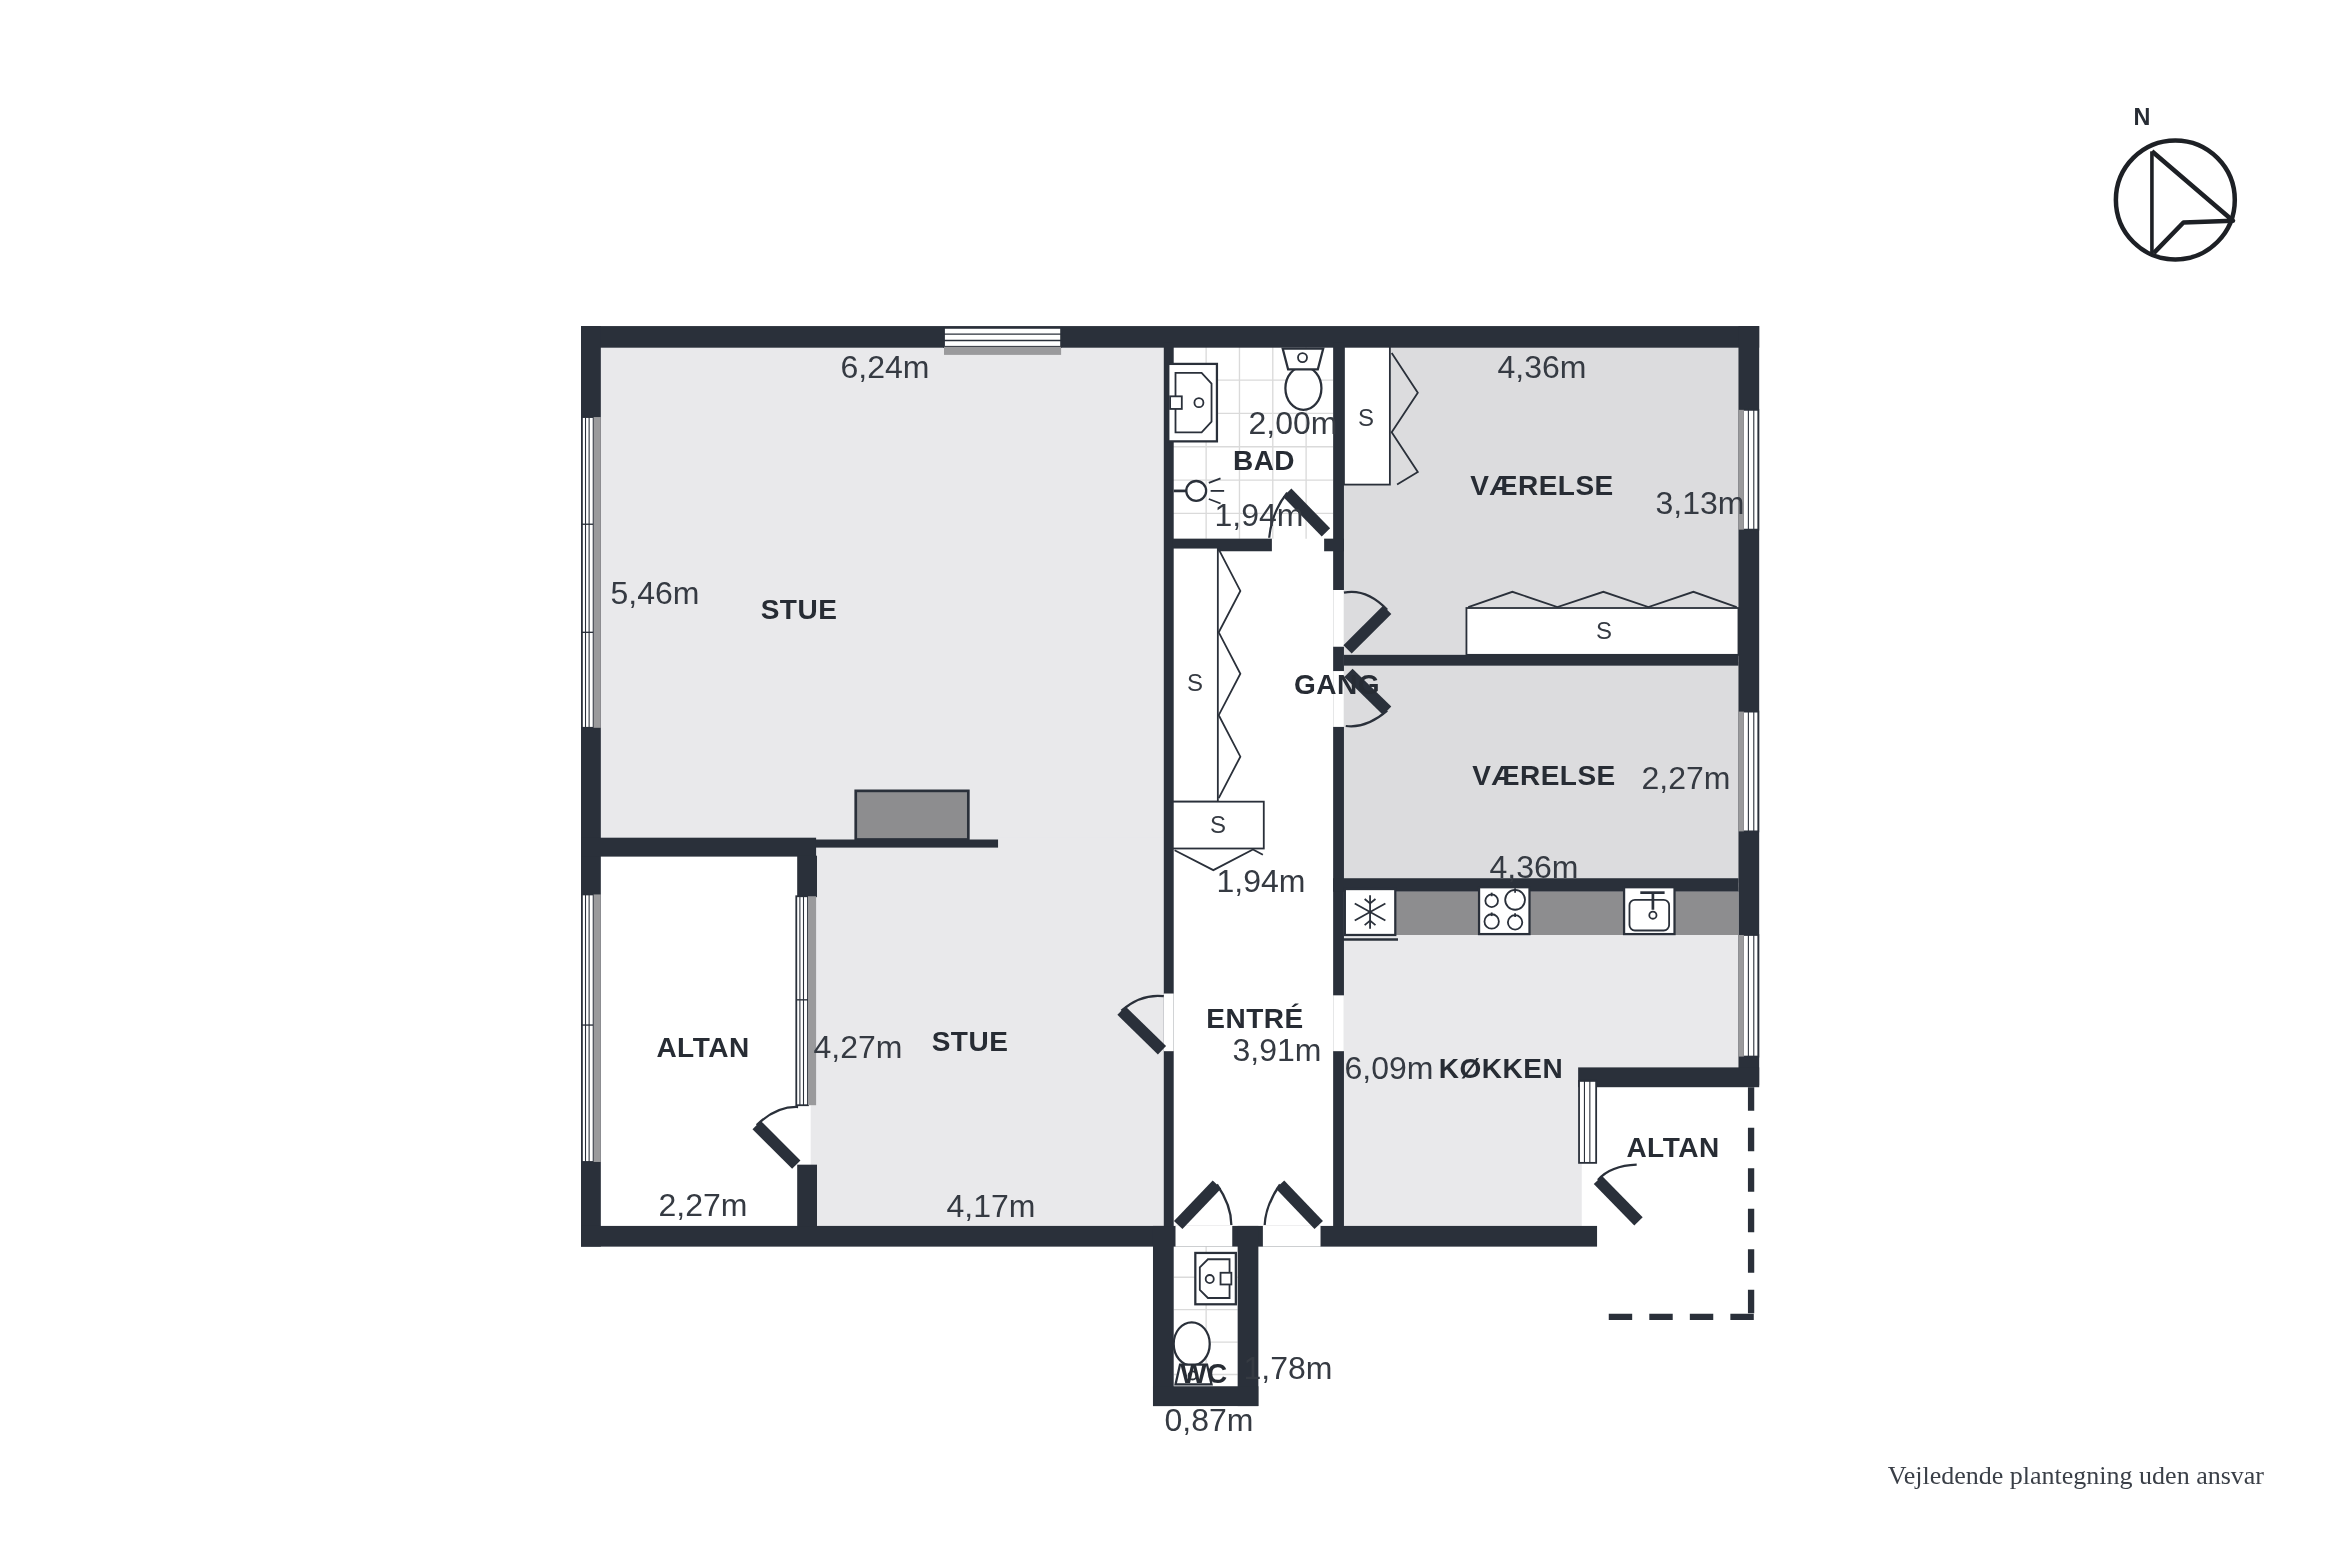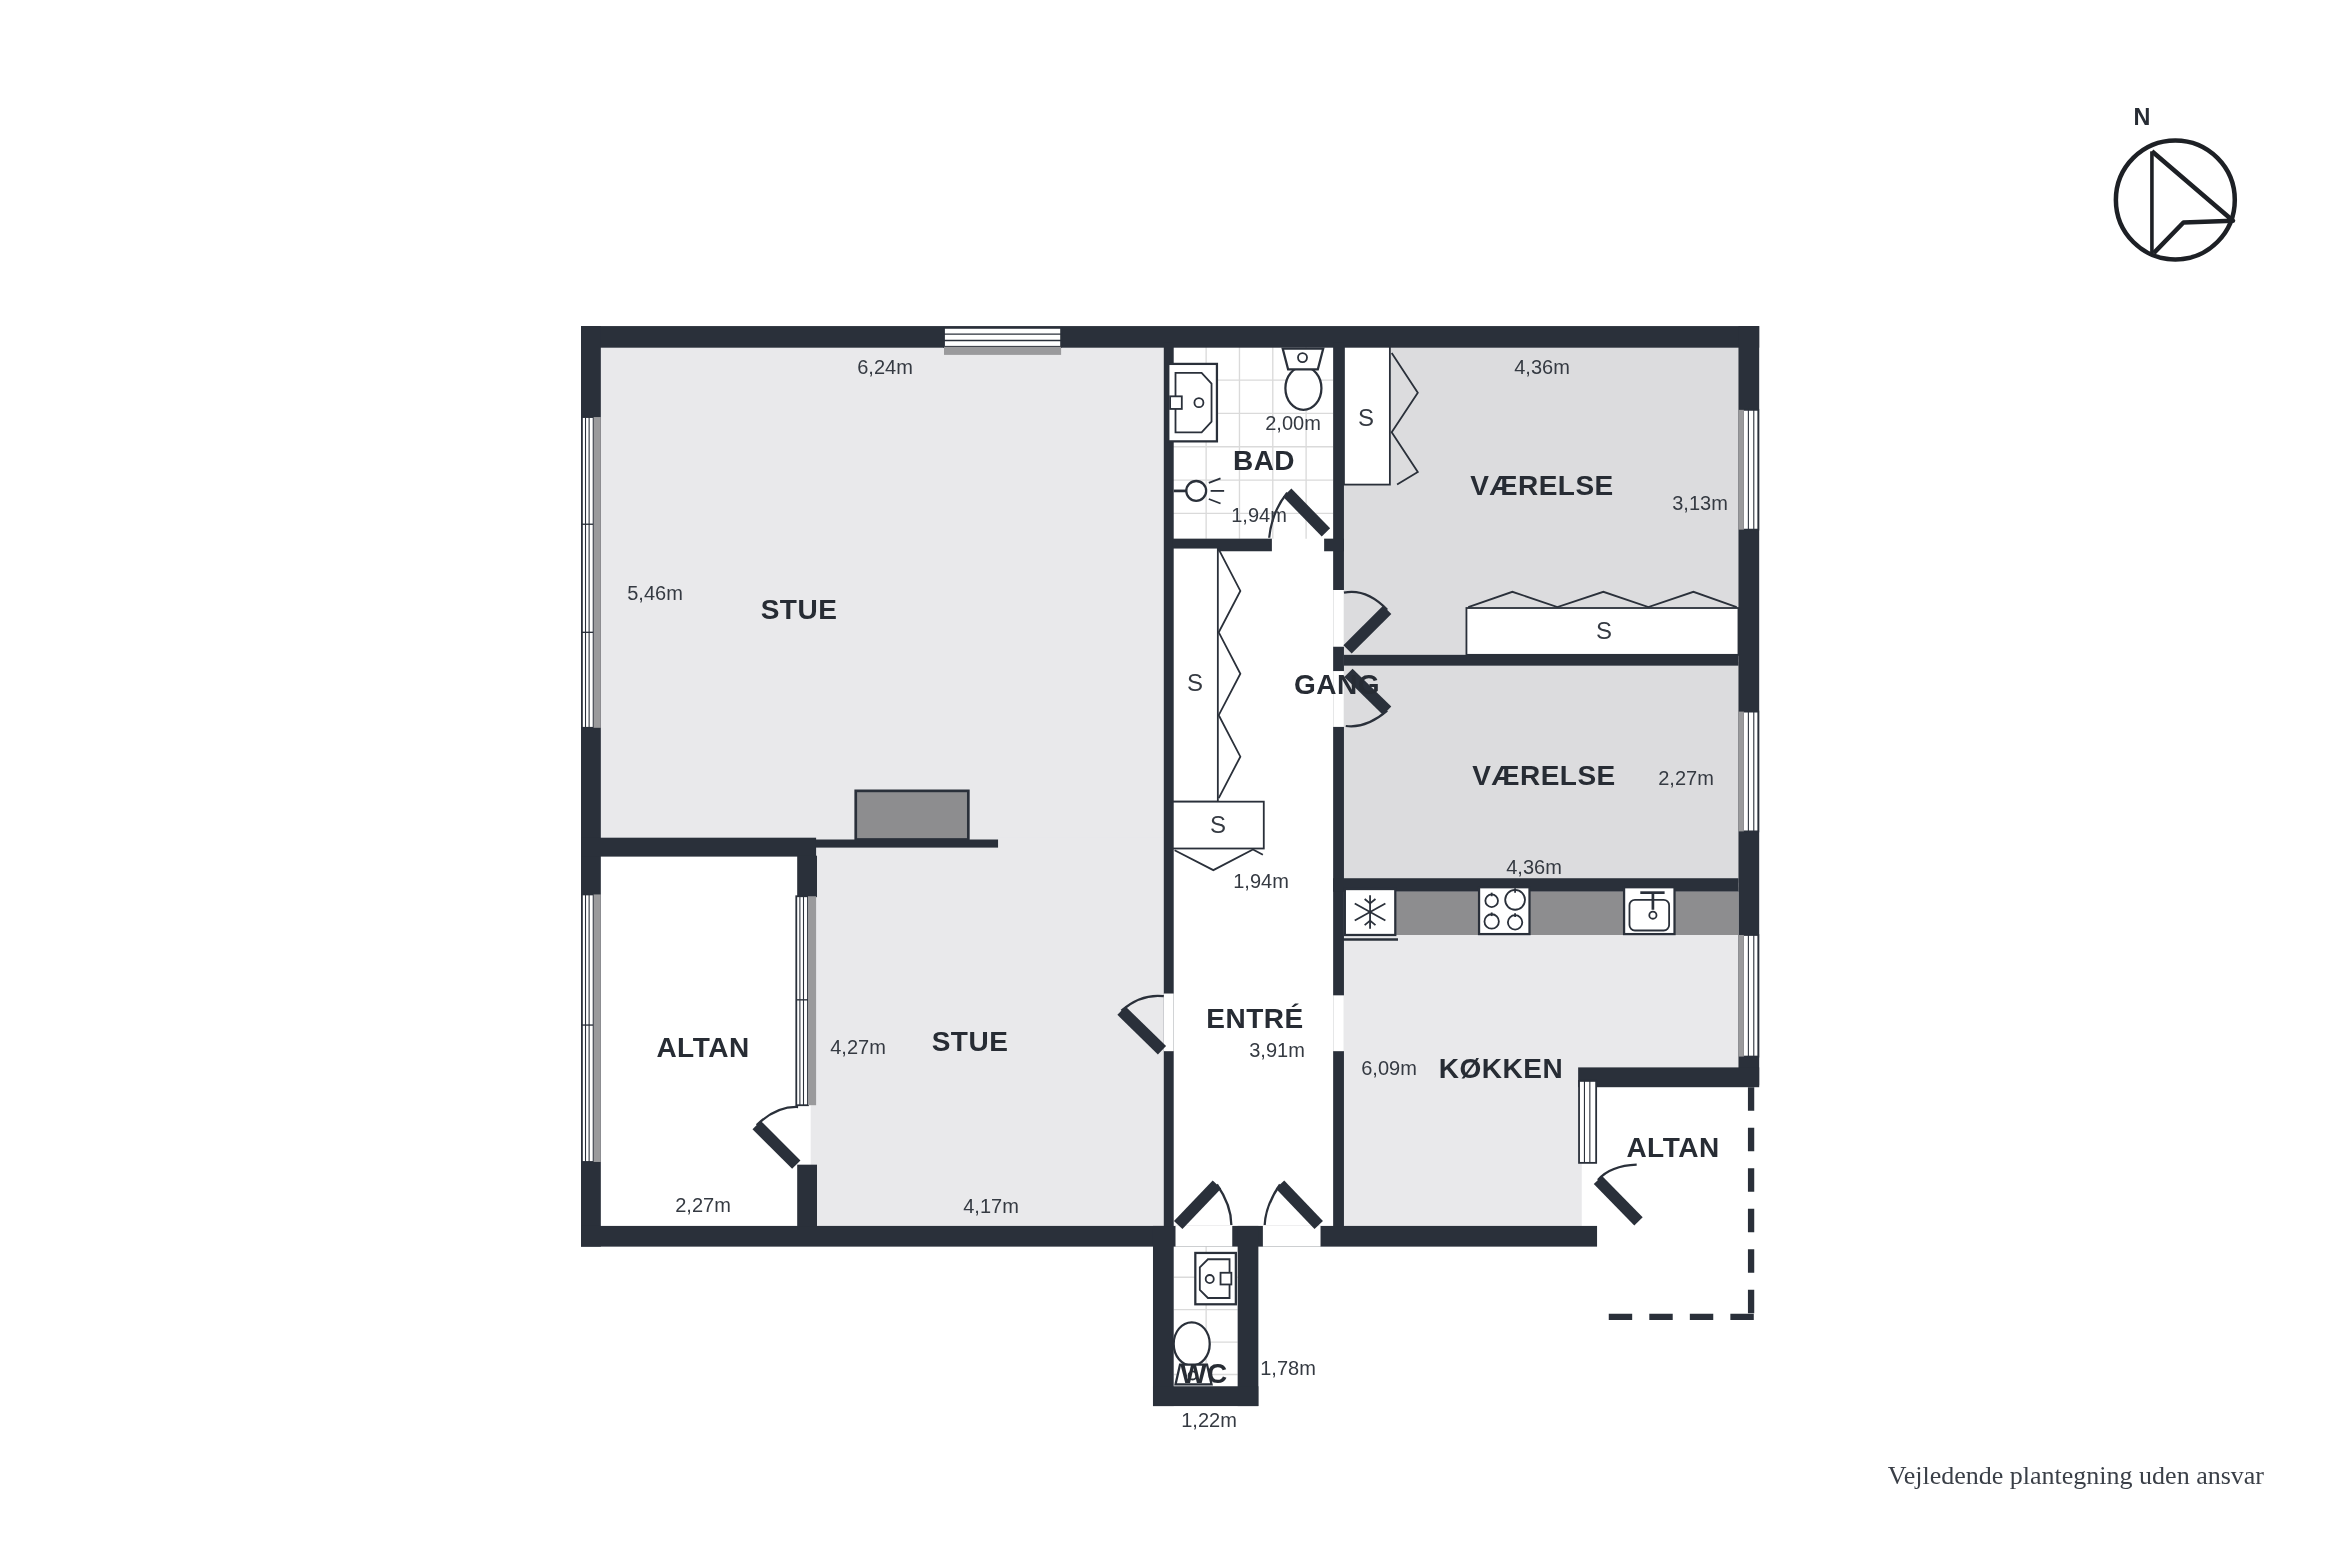--- a/index.html
+++ b/index.html
@@ -1,21 +1,21 @@
 <!DOCTYPE html>
 <html style="font-size:14.4px"><head>
 <meta charset="utf-8">
 <style>
   html,body{margin:0;padding:0;background:#fff;}
   #stage{position:relative;width:2342px;height:1561px;background:#ffffff;overflow:hidden;
          font-family:"Liberation Sans","DejaVu Sans",sans-serif;}
   #plan-svg{position:absolute;left:0;top:0;}
   .lbl{position:absolute;transform:translate(-50%,-50%);white-space:nowrap;}
   .room{font-size:28px;font-weight:bold;color:#272c34;letter-spacing:0.5px;}
-  .dim{font-size:20px;color:#353a42;}
+  .dim{font-size:32px;color:#353a42;}
   .s{font-size:24px;color:#353a42;}
   .north{font-size:23.4px;font-weight:bold;color:#272c34;}
   .disclaimer{position:absolute;right:78px;top:1461px;font-size:26px;color:#3a3f47;font-family:Liberation Serif, serif;}
 </style>
 </head>
 <body>
 
 <div id="stage">
 
 <svg id="plan-svg" width="2342" height="1561" viewBox="0 0 2600 1733">
@@ -288,18 +288,18 @@
 <div class="lbl dim" style="left:1389px;top:1068px">6,09m</div>
 <div class="lbl room" style="left:1501px;top:1069px">KØKKEN</div>
 <div class="lbl room" style="left:970px;top:1042px">STUE</div>
 <div class="lbl dim" style="left:858px;top:1047px">4,27m</div>
 <div class="lbl room" style="left:703px;top:1048px">ALTAN</div>
 <div class="lbl dim" style="left:703px;top:1205px">2,27m</div>
 <div class="lbl dim" style="left:991px;top:1206px">4,17m</div>
 <div class="lbl room" style="left:1673px;top:1148px">ALTAN</div>
 <div class="lbl room" style="left:1204px;top:1374px">WC</div>
 <div class="lbl dim" style="left:1288px;top:1368px">1,78m</div>
-<div class="lbl dim" style="left:1209px;top:1420px">1,22m</div>
+<div class="lbl dim" style="left:1209px;top:1420px">0,87m</div>
 <div class="lbl north" style="left:2142px;top:117px">N</div>
 <div class="disclaimer">Vejledende plantegning uden ansvar</div>
 
 </div>
 
 
 </body></html>

